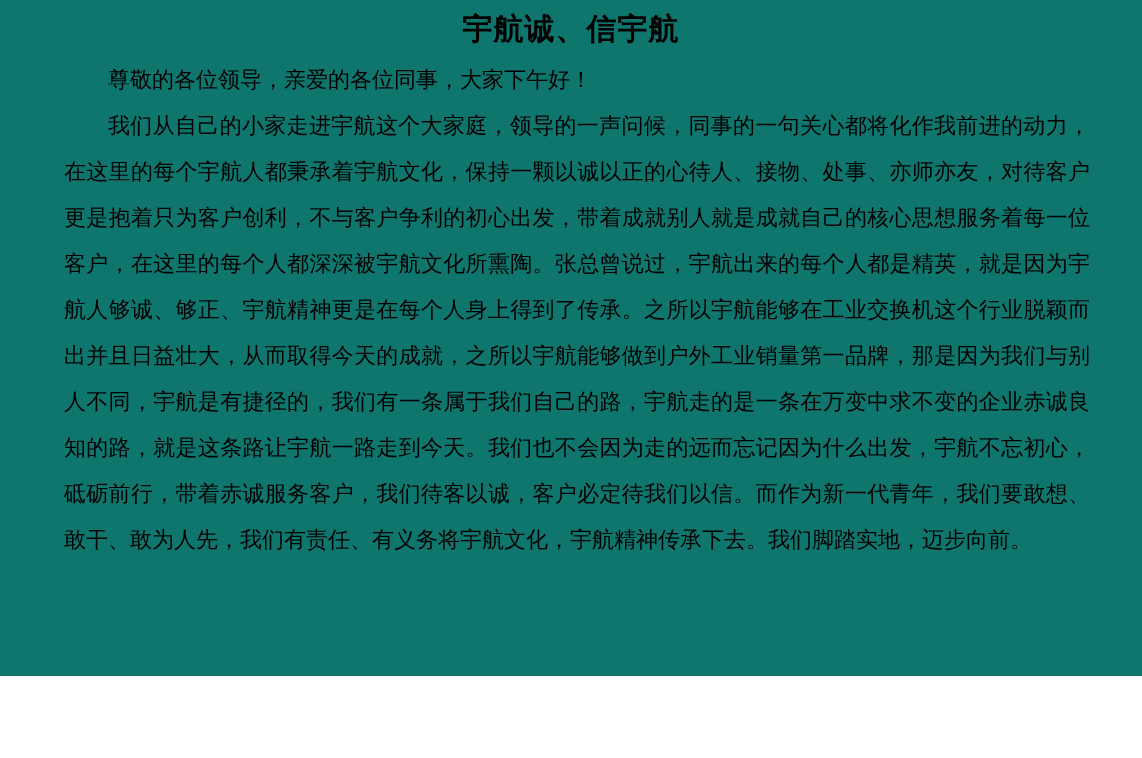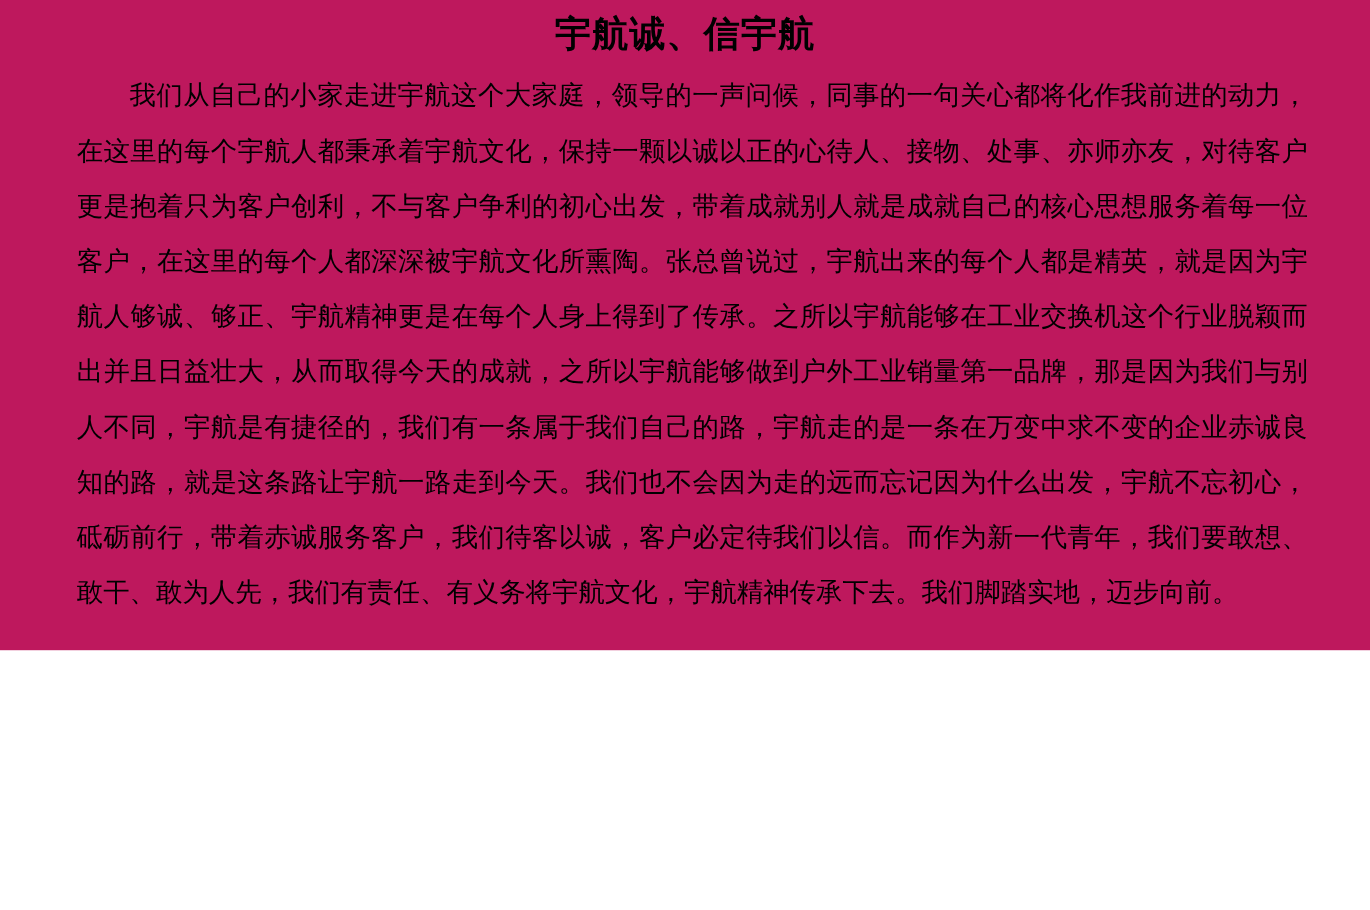--- a/index.html
+++ b/index.html
@@ -3,22 +3,22 @@
 <meta charset="utf-8">
 <style>
   html, body {
     margin: 0;
     padding: 0;
     background: #ffffff;
   }
   .page {
     position: relative;
     width: 1142px;
-    height: 542px;
-    background: #be185d;
+    height: 676px;
+    background: #0f766e;
     overflow: hidden;
     box-sizing: border-box;
     font-family: "Liberation Serif", "DejaVu Serif", serif;
     color: #000000;
   }
   .doc-title {
     margin: 0;
     padding-top: 8px;
     height: 49px;
     line-height: 42px;
@@ -42,15 +42,16 @@
     color: #000000;
     word-break: break-all;
   }
 </style>
 </head>
 <body>
 
 <div class="page">
   <h1 class="doc-title">宇航诚、信宇航</h1>
   <div class="doc-body">
+    <p>尊敬的各位领导，亲爱的各位同事，大家下午好！</p>
     <p>我们从自己的小家走进宇航这个大家庭，领导的一声问候，同事的一句关心都将化作我前进的动力，在这里的每个宇航人都秉承着宇航文化，保持一颗以诚以正的心待人、接物、处事、亦师亦友，对待客户更是抱着只为客户创利，不与客户争利的初心出发，带着成就别人就是成就自己的核心思想服务着每一位客户，在这里的每个人都深深被宇航文化所熏陶。张总曾说过，宇航出来的每个人都是精英，就是因为宇航人够诚、够正、宇航精神更是在每个人身上得到了传承。之所以宇航能够在工业交换机这个行业脱颖而出并且日益壮大，从而取得今天的成就，之所以宇航能够做到户外工业销量第一品牌，那是因为我们与别人不同，宇航是有捷径的，我们有一条属于我们自己的路，宇航走的是一条在万变中求不变的企业赤诚良知的路，就是这条路让宇航一路走到今天。我们也不会因为走的远而忘记因为什么出发，宇航不忘初心，砥砺前行，带着赤诚服务客户，我们待客以诚，客户必定待我们以信。而作为新一代青年，我们要敢想、敢干、敢为人先，我们有责任、有义务将宇航文化，宇航精神传承下去。我们脚踏实地，迈步向前。</p>
   </div>
 </div>
 
 </body></html>

